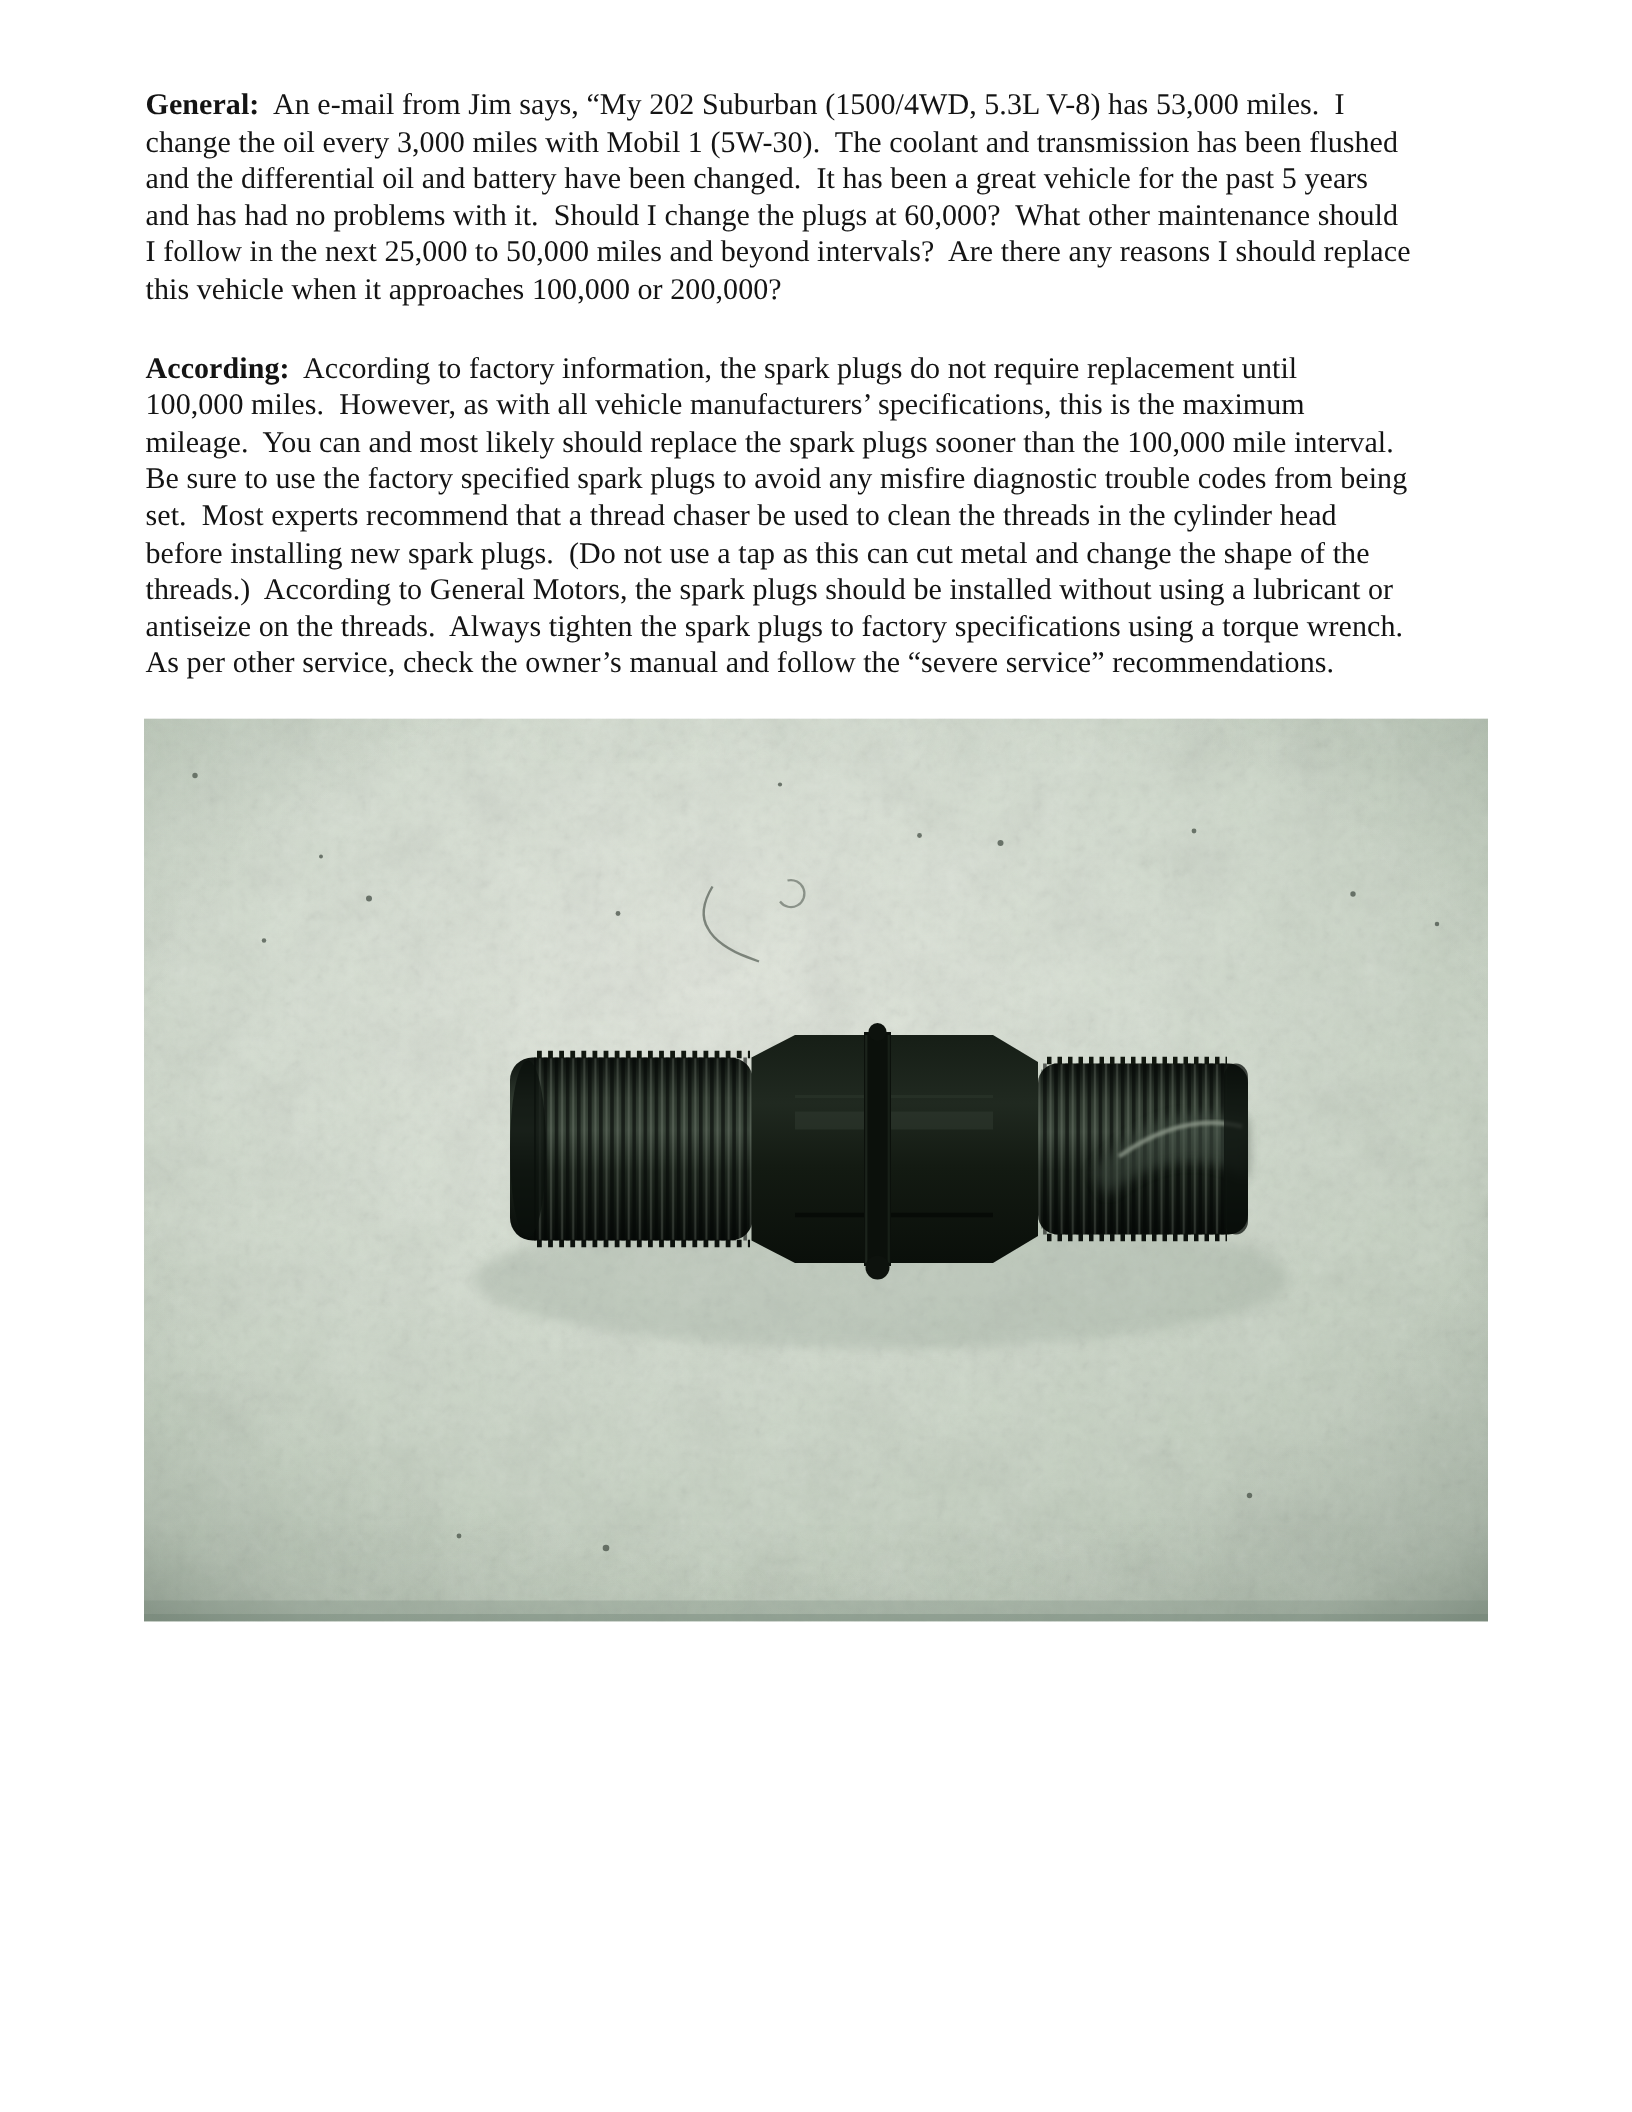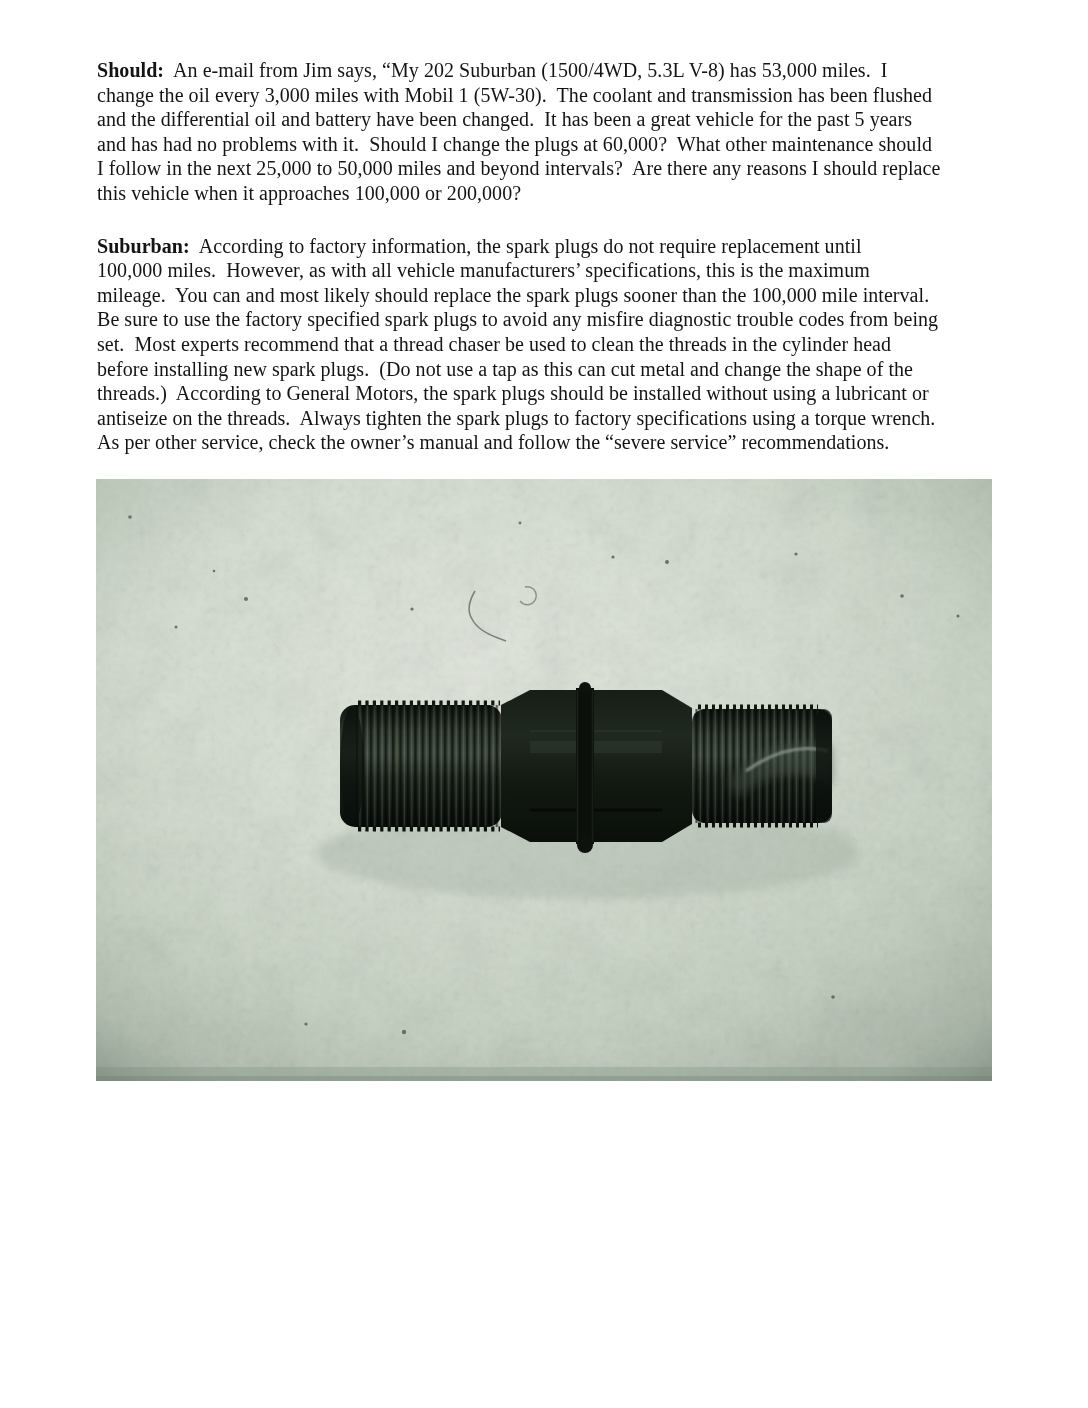--- a/index.html
+++ b/index.html
@@ -46,28 +46,28 @@
     margin: 0;
   }
   .photo svg { display: block; }
 </style>
 </head>
 <body>
 
 <div class="page">
 
   <div class="text-block">
-    <p class="para"><b class="lead">Should:</b><span>  An e-mail from Jim says, “My 202 Suburban (1500/4WD, 5.3L V-8) has 53,000 miles.  I
+    <p class="para"><b class="lead">General:</b><span>  An e-mail from Jim says, “My 202 Suburban (1500/4WD, 5.3L V-8) has 53,000 miles.  I
 change the oil every 3,000 miles with Mobil 1 (5W-30).  The coolant and transmission has been flushed
 and the differential oil and battery have been changed.  It has been a great vehicle for the past 5 years
 and has had no problems with it.  Should I change the plugs at 60,000?  What other maintenance should
 I follow in the next 25,000 to 50,000 miles and beyond intervals?  Are there any reasons I should replace
 this vehicle when it approaches 100,000 or 200,000?</span></p>
 
-    <p class="para"><b class="lead">Suburban:</b><span>  According to factory information, the spark plugs do not require replacement until
+    <p class="para"><b class="lead">According:</b><span>  According to factory information, the spark plugs do not require replacement until
 100,000 miles.  However, as with all vehicle manufacturers’ specifications, this is the maximum
 mileage.  You can and most likely should replace the spark plugs sooner than the 100,000 mile interval.
 Be sure to use the factory specified spark plugs to avoid any misfire diagnostic trouble codes from being
 set.  Most experts recommend that a thread chaser be used to clean the threads in the cylinder head
 before installing new spark plugs.  (Do not use a tap as this can cut metal and change the shape of the
 threads.)  According to General Motors, the spark plugs should be installed without using a lubricant or
 antiseize on the threads.  Always tighten the spark plugs to factory specifications using a torque wrench.
 As per other service, check the owner’s manual and follow the “severe service” recommendations.</span></p>
   </div>
 

